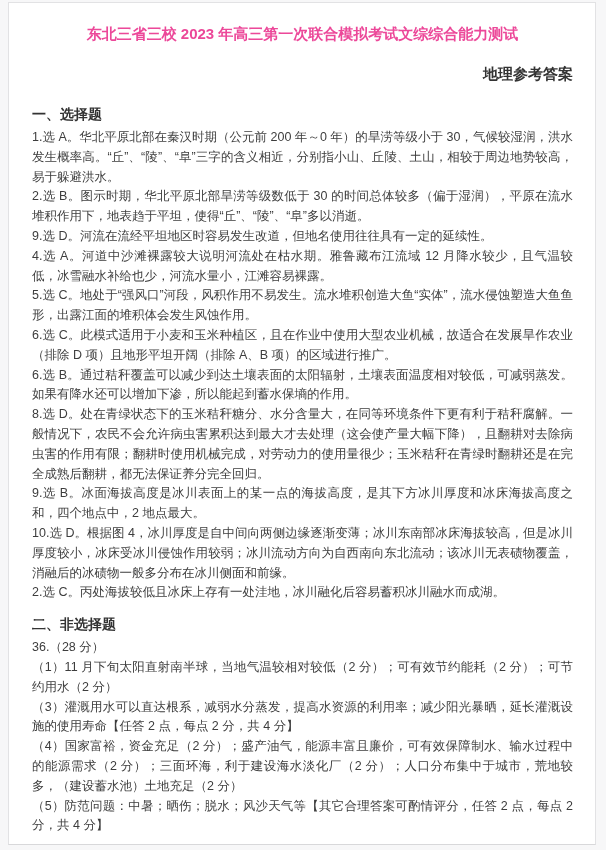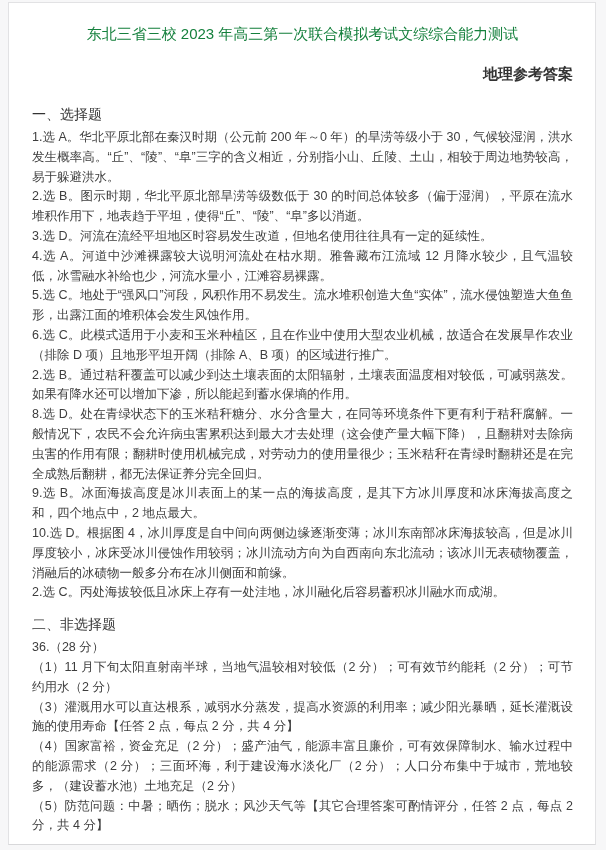--- a/index.html
+++ b/index.html
@@ -24,36 +24,36 @@
     box-sizing: border-box;
     background: #ffffff;
     border: 1px solid #e2e2e4;
     border-bottom-color: #d8d8da;
     padding: 10px 22px 8px 23px;
     overflow: hidden;
   }
   .doc-title {
     text-align: center;
     font-size: 15px;
-    font-weight: normal;
-    color: #15803d;
+    font-weight: bold;
+    color: #ec4899;
     margin: 11px 0 4px 0;
     line-height: 20px;
   }
   .doc-subtitle {
     text-align: right;
     font-size: 15px;
     font-weight: bold;
     color: #333333;
     margin: 20px 0 0 0;
     line-height: 20px;
   }
   .sec-heading {
     font-size: 14px;
-    font-weight: normal;
+    font-weight: bold;
     color: #333333;
     margin: 21px 0 5px 0;
     line-height: 18px;
   }
   .sec-heading.second {
     margin-top: 12px;
   }
   p.ans {
     margin: 0;
     font-size: 12.5px;
@@ -69,25 +69,25 @@
 <div class="viewport">
   <div class="page">
 
     <h1 class="doc-title">东北三省三校 2023 年高三第一次联合模拟考试文综综合能力测试</h1>
     <h2 class="doc-subtitle">地理参考答案</h2>
 
     <h3 class="sec-heading">一、选择题</h3>
 
     <p class="ans">1.选 A。华北平原北部在秦汉时期（公元前 200 年～0 年）的旱涝等级小于 30，气候较湿润，洪水发生概率高。“丘”、“陵”、“阜”三字的含义相近，分别指小山、丘陵、土山，相较于周边地势较高，易于躲避洪水。</p>
     <p class="ans">2.选 B。图示时期，华北平原北部旱涝等级数低于 30 的时间总体较多（偏于湿润），平原在流水堆积作用下，地表趋于平坦，使得“丘”、“陵”、“阜”多以消逝。</p>
-    <p class="ans">3.选 D。河流在流经平坦地区时容易发生改道，但地名使用往往具有一定的延续性。</p>
+    <p class="ans">9.选 D。河流在流经平坦地区时容易发生改道，但地名使用往往具有一定的延续性。</p>
     <p class="ans">4.选 A。河道中沙滩裸露较大说明河流处在枯水期。雅鲁藏布江流域 12 月降水较少，且气温较低，冰雪融水补给也少，河流水量小，江滩容易裸露。</p>
     <p class="ans">5.选 C。地处于“强风口”河段，风积作用不易发生。流水堆积创造大鱼“实体”，流水侵蚀塑造大鱼鱼形，出露江面的堆积体会发生风蚀作用。</p>
     <p class="ans">6.选 C。此模式适用于小麦和玉米种植区，且在作业中使用大型农业机械，故适合在发展旱作农业（排除 D 项）且地形平坦开阔（排除 A、B 项）的区域进行推广。</p>
-    <p class="ans">2.选 B。通过秸秆覆盖可以减少到达土壤表面的太阳辐射，土壤表面温度相对较低，可减弱蒸发。如果有降水还可以增加下渗，所以能起到蓄水保墒的作用。</p>
+    <p class="ans">6.选 B。通过秸秆覆盖可以减少到达土壤表面的太阳辐射，土壤表面温度相对较低，可减弱蒸发。如果有降水还可以增加下渗，所以能起到蓄水保墒的作用。</p>
     <p class="ans">8.选 D。处在青绿状态下的玉米秸秆糖分、水分含量大，在同等环境条件下更有利于秸秆腐解。一般情况下，农民不会允许病虫害累积达到最大才去处理（这会使产量大幅下降），且翻耕对去除病虫害的作用有限；翻耕时使用机械完成，对劳动力的使用量很少；玉米秸秆在青绿时翻耕还是在完全成熟后翻耕，都无法保证养分完全回归。</p>
     <p class="ans">9.选 B。冰面海拔高度是冰川表面上的某一点的海拔高度，是其下方冰川厚度和冰床海拔高度之和，四个地点中，2 地点最大。</p>
     <p class="ans">10.选 D。根据图 4，冰川厚度是自中间向两侧边缘逐渐变薄；冰川东南部冰床海拔较高，但是冰川厚度较小，冰床受冰川侵蚀作用较弱；冰川流动方向为自西南向东北流动；该冰川无表碛物覆盖，消融后的冰碛物一般多分布在冰川侧面和前缘。</p>
     <p class="ans">2.选 C。丙处海拔较低且冰床上存有一处洼地，冰川融化后容易蓄积冰川融水而成湖。</p>
 
     <h3 class="sec-heading second">二、非选择题</h3>
 
     <p class="ans">36.（28 分）</p>
     <p class="ans">（1）11 月下旬太阳直射南半球，当地气温较相对较低（2 分）；可有效节约能耗（2 分）；可节约用水（2 分）</p>
     <p class="ans">（3）灌溉用水可以直达根系，减弱水分蒸发，提高水资源的利用率；减少阳光暴晒，延长灌溉设施的使用寿命【任答 2 点，每点 2 分，共 4 分】</p>

